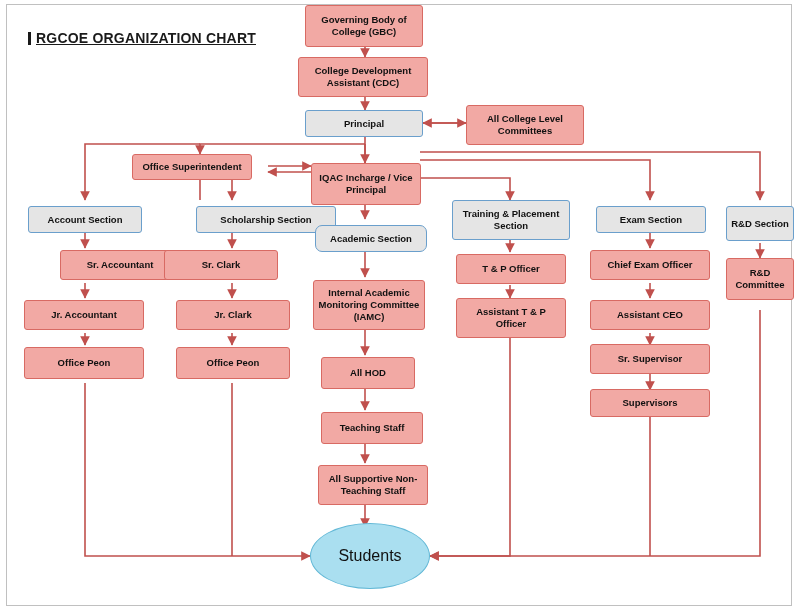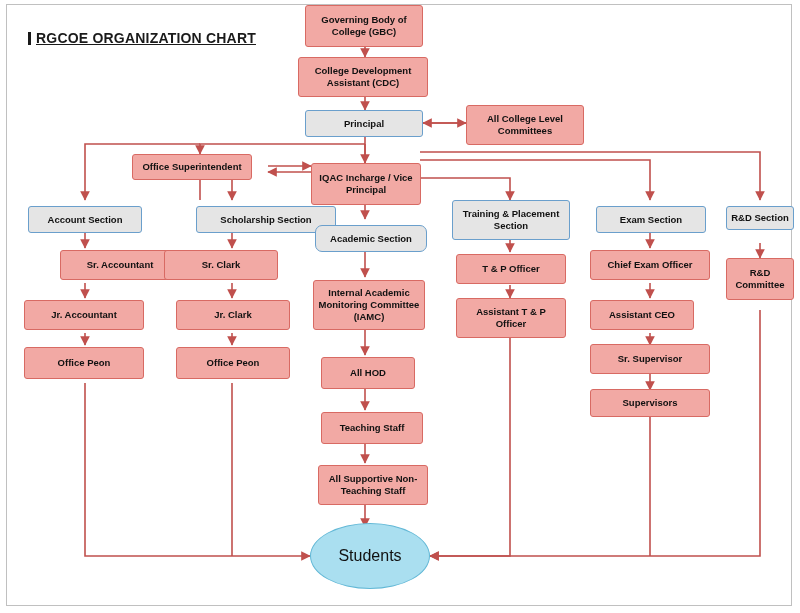--- a/index.html
+++ b/index.html
@@ -182,21 +182,21 @@
   <div class="node blue" style="left:28px;top:206px;width:114px;height:27px;">Account Section</div>
 
   <div class="node blue" style="left:172px;top:206px;width:140px;height:27px;margin-left:24px;">Scholarship Section</div>
 
   <div class="node blue" style="left:315px;top:225px;width:112px;height:27px;border-radius:7px;">Academic Section</div>
 
   <div class="node blue" style="left:452px;top:200px;width:118px;height:40px;">Training &amp; Placement Section</div>
 
   <div class="node blue" style="left:596px;top:206px;width:110px;height:27px;">Exam Section</div>
 
-  <div class="node blue" style="left:726px;top:206px;width:68px;height:24px;">R&amp;D Section</div>
+  <div class="node blue" style="left:726px;top:206px;width:68px;height:35px;">R&amp;D Section</div>
 
   <div class="node red" style="left:24px;top:250px;width:120px;height:30px;margin-left:36px;">Sr. Accountant</div>
 
   <div class="node red" style="left:24px;top:300px;width:120px;height:30px;">Jr. Accountant</div>
 
   <div class="node red" style="left:24px;top:347px;width:120px;height:32px;">Office Peon</div>
 
   <div class="node red" style="left:164px;top:250px;width:114px;height:30px;">Sr. Clark</div>
 
   <div class="node red" style="left:176px;top:300px;width:114px;height:30px;">Jr. Clark</div>
@@ -210,21 +210,21 @@
   <div class="node red" style="left:321px;top:412px;width:102px;height:32px;">Teaching Staff</div>
 
   <div class="node red" style="left:318px;top:465px;width:110px;height:40px;">All Supportive Non-Teaching Staff</div>
 
   <div class="node red" style="left:456px;top:254px;width:110px;height:30px;">T &amp; P Officer</div>
 
   <div class="node red" style="left:456px;top:298px;width:110px;height:40px;">Assistant T &amp; P Officer</div>
 
   <div class="node red" style="left:590px;top:250px;width:120px;height:30px;">Chief Exam Officer</div>
 
-  <div class="node red" style="left:590px;top:300px;width:104px;height:30px;">Assistant CEO</div>
+  <div class="node red" style="left:590px;top:300px;width:120px;height:30px;">Assistant CEO</div>
 
   <div class="node red" style="left:590px;top:344px;width:120px;height:30px;">Sr. Supervisor</div>
 
   <div class="node red" style="left:590px;top:389px;width:120px;height:28px;">Supervisors</div>
 
   <div class="node red" style="left:726px;top:258px;width:68px;height:42px;">R&amp;D Committee</div>
 
   <div class="ellipse" style="left:310px;top:523px;width:120px;height:66px;">Students</div>
 
 </div>

